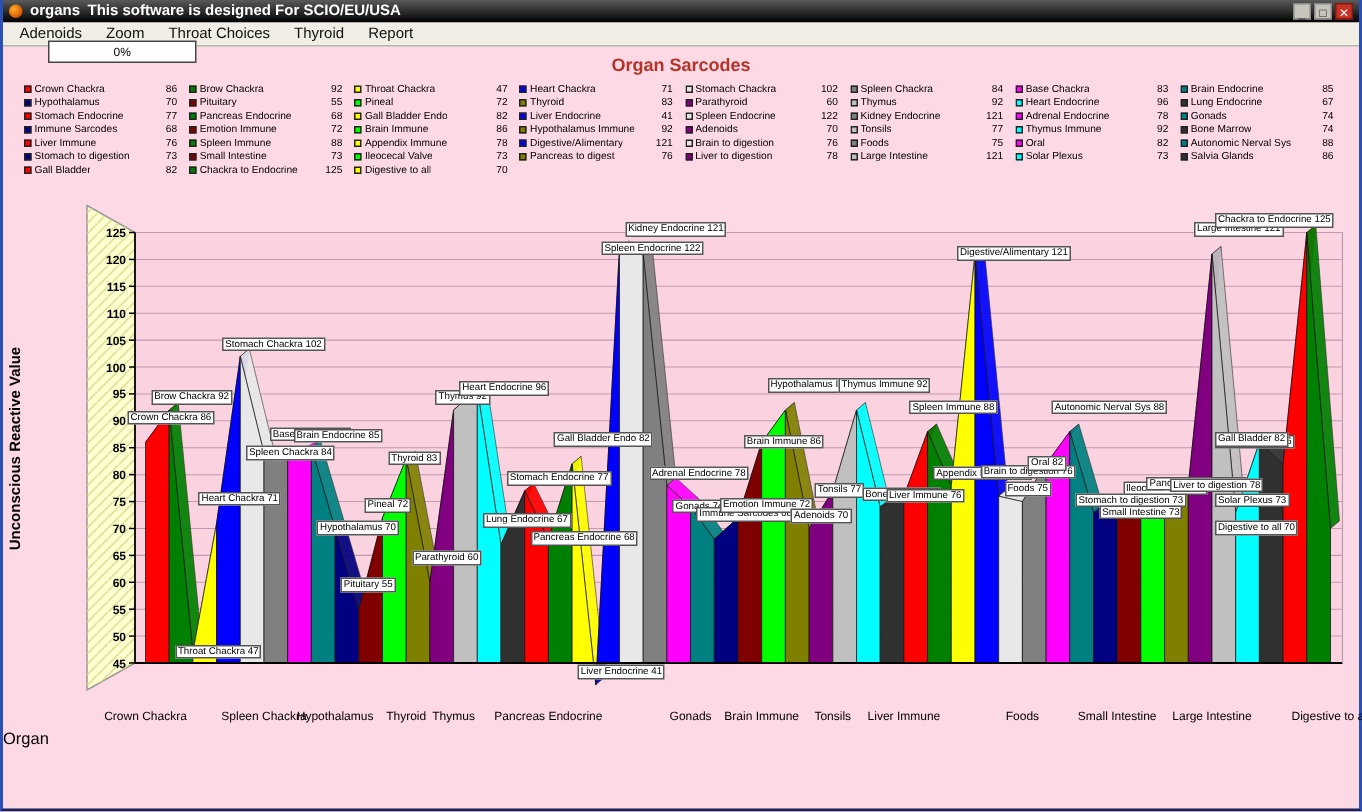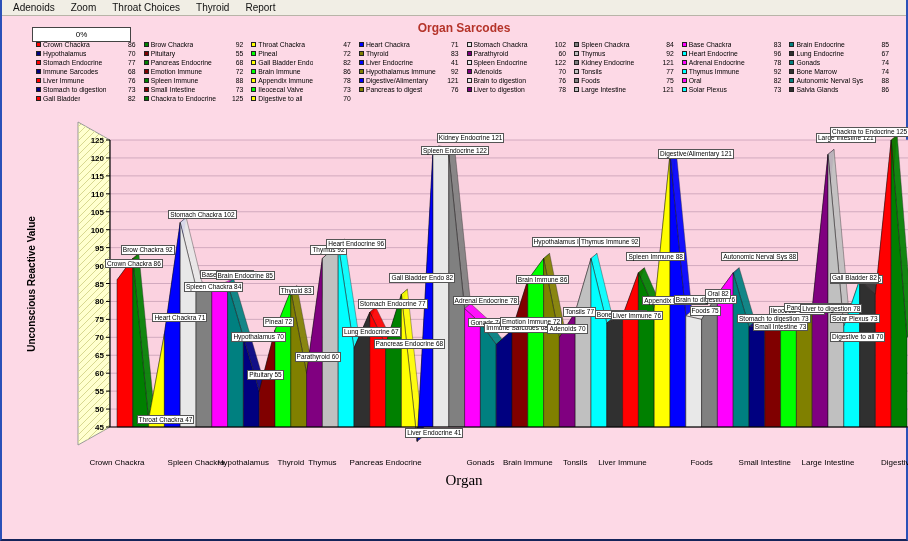--- a/index.html
+++ b/index.html
@@ -15,42 +15,52 @@
     background:#c8c4bc;border:1px solid #888;color:#222;box-sizing:border-box;}
   .win-btn.close{background:#c83224;color:#fff;border-color:#801810;}
   
   .menubar{height:15px;background:#f1eee5;border-bottom:1px solid #b8b4a8;display:flex;align-items:center;font-size:10px;padding-left:3px;color:#111;}
   .menu-item{padding:0 8px;cursor:default;}
   
   .topstrip{height:16px;background:#fff;border-bottom:1px solid #999;display:flex;align-items:center;justify-content:center;font-size:11px;color:#000;}
   .progress-box{position:absolute;left:30px;top:27px;width:97px;height:13px;background:#fff;border:1px solid #444;
     font-size:8px;display:flex;align-items:center;justify-content:center;z-index:9;}
   
-  .main{position:relative;padding-left:20px;}
+  .main{position:relative;}
   .chart-title{height:17px;padding-top:5px;text-align:center;color:#b5342a;font-weight:bold;font-size:12px;}
   .legend{display:grid;grid-template-columns:repeat(8,1fr);gap:0 5px;padding:2px 14px 0 14px;height:66px;align-content:start;}
   .li{display:flex;align-items:center;gap:2px;font-size:6.8px;line-height:9px;height:9px;overflow:hidden;color:#000;}
   .chip{width:5px;height:5px;border:1px solid #222;flex:0 0 auto;box-sizing:border-box;}
   .ln{white-space:nowrap;overflow:hidden;}
   .lv{margin-left:auto;padding-right:3px;}
   .chart-wrap{position:relative;height:385px;}
   .chart-wrap svg{position:absolute;left:0;top:0;}
   .yaxis-title{position:absolute;top:178px;left:9px;transform:translate(-50%,-50%) rotate(-90deg);
     font-size:10px;font-weight:bold;white-space:nowrap;color:#000;}
   .pt-label{position:absolute;background:#fff;border:1px solid #555;font-size:6.5px;line-height:7.5px;
     padding:0 1px;white-space:nowrap;z-index:3;color:#000;}
   .xtick{position:absolute;top:352px;transform:translateX(-50%);font-size:8px;white-space:nowrap;color:#000;}
-  .xaxis-title{position:absolute;left:0;right:0;top:366px;text-align:center;font-size:15px;color:#000;font-family:Liberation Serif, serif;}
+  .xaxis-title{position:absolute;left:0;right:0;top:366px;font-size:11px;color:#000;}
   .disclaimer{height:16px;text-align:center;font-size:8.5px;font-weight:bold;font-style:italic;color:#f3339c;padding-top:2px;}
 </style>
 </head>
 <body>
 
 <div class="window">
 
+  <div class="titlebar">
+    <span class="app-icon"></span>
+    <span class="title-app">organs</span>
+    <span class="title-note">This software is designed For SCIO/EU/USA</span>
+    <span class="win-buttons">
+      <span class="win-btn">_</span>
+      <span class="win-btn">□</span>
+      <span class="win-btn close">✕</span>
+    </span>
+  </div>
 
   <div class="menubar" id="menubar">
       <span class="menu-item">Adenoids</span>
       <span class="menu-item">Zoom</span>
       <span class="menu-item">Throat Choices</span>
       <span class="menu-item">Thyroid</span>
       <span class="menu-item">Report</span>
     </div>
 
   <div class="progress-box">

